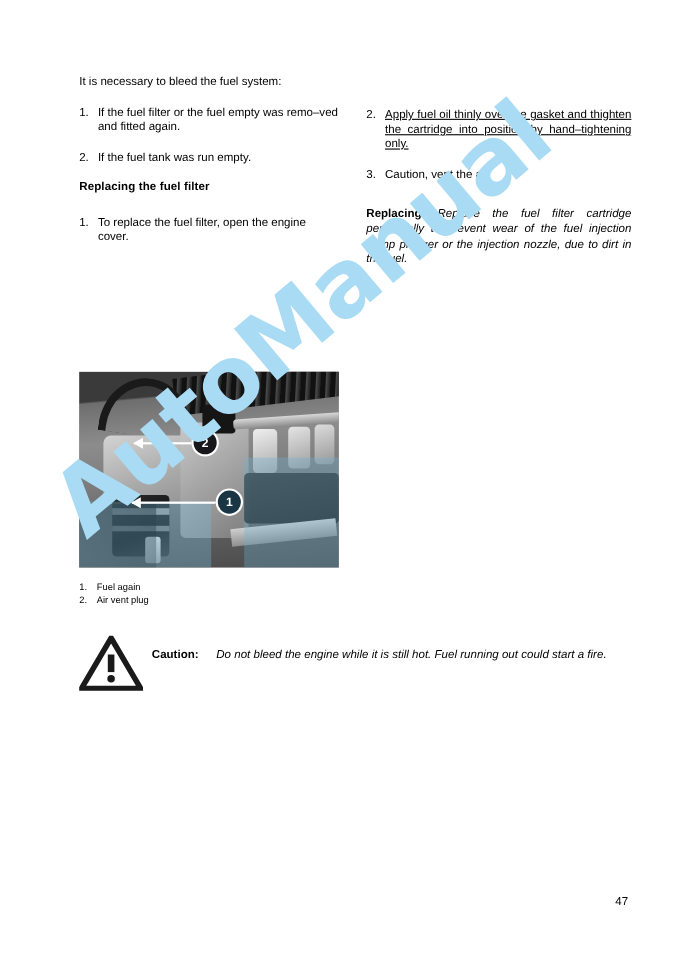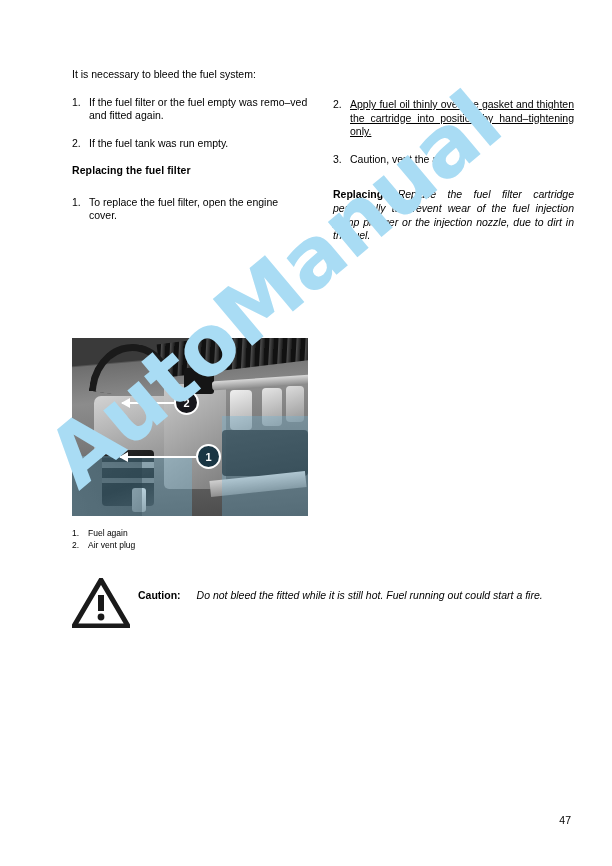--- a/index.html
+++ b/index.html
@@ -375,19 +375,19 @@
 
   <div class="caution">
     <div class="tri-wrap">
       <svg width="58" height="50" viewBox="0 0 58 50" aria-hidden="true">
         <path d="M29 2 L56 48 L2 48 Z" fill="#ffffff" stroke="#1a1a1a" stroke-width="5" stroke-linejoin="miter"></path>
         <rect x="26" y="17" width="6" height="16" fill="#1a1a1a"></rect>
         <circle cx="29" cy="39" r="3.4" fill="#1a1a1a"></circle>
       </svg>
     </div>
     <div class="caution-text">
-      <span class="lbl">Caution:</span><span class="gap"></span><span class="ital">Do not bleed the fitted while it is still hot. Fuel running out could start a fire.</span>
+      <span class="lbl">Caution:</span><span class="gap"></span><span class="ital">Do not bleed the engine while it is still hot. Fuel running out could start a fire.</span>
     </div>
   </div>
 
   <div class="page-number">47</div>
 
 </div>
 
 </body></html>

